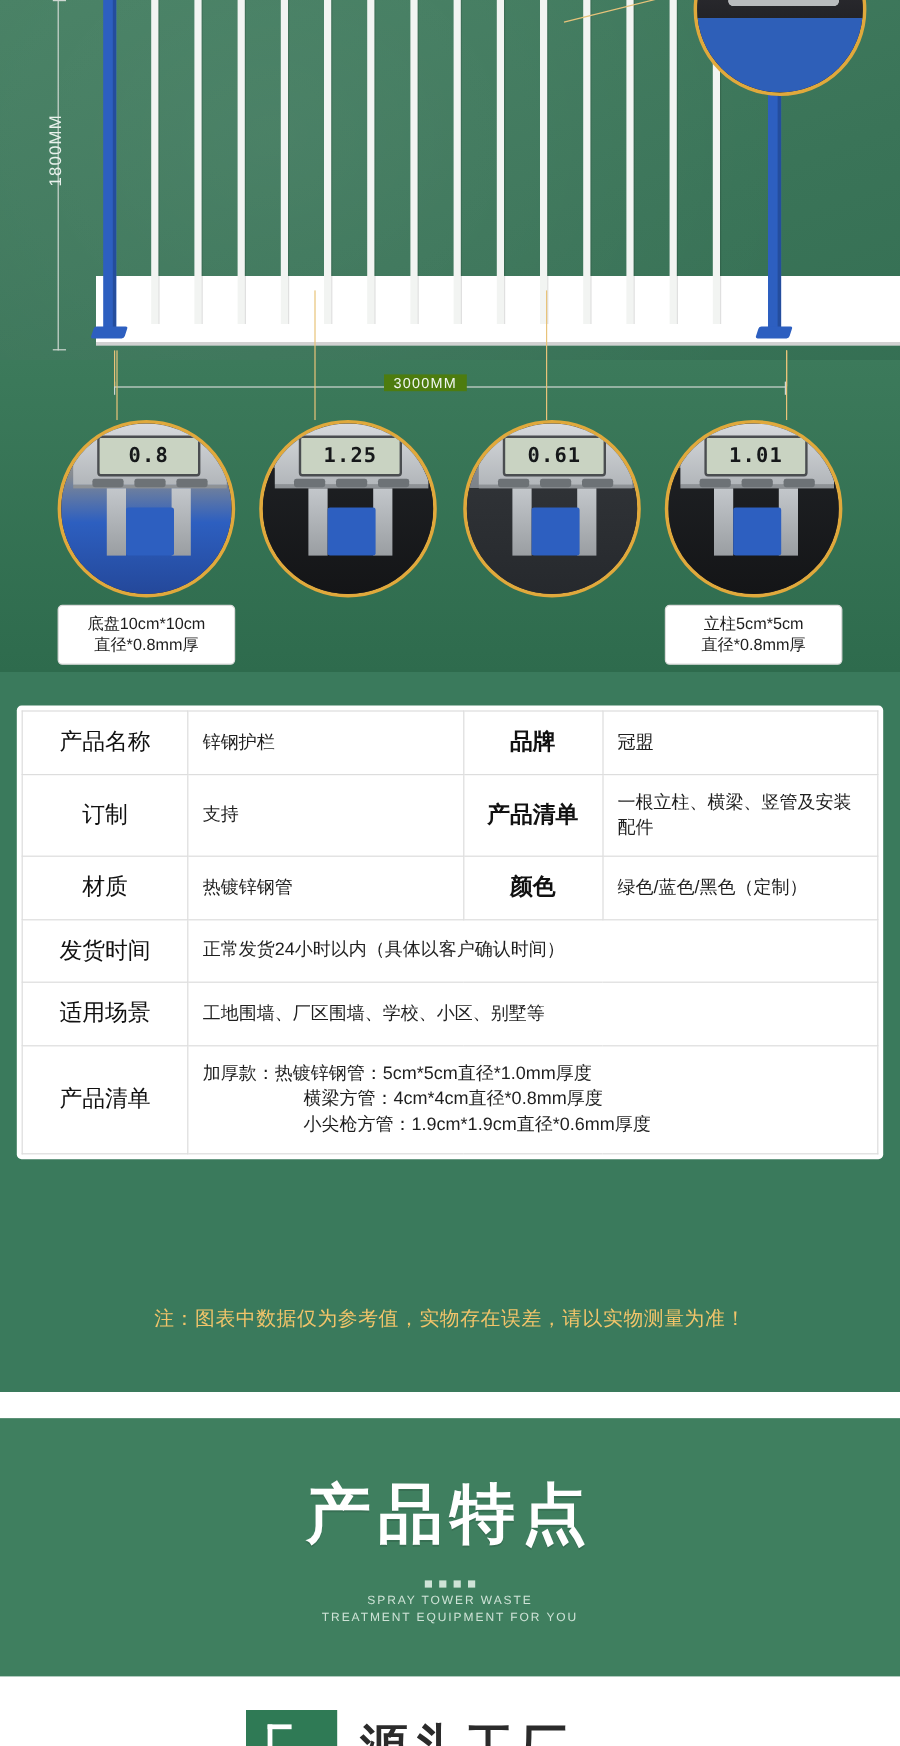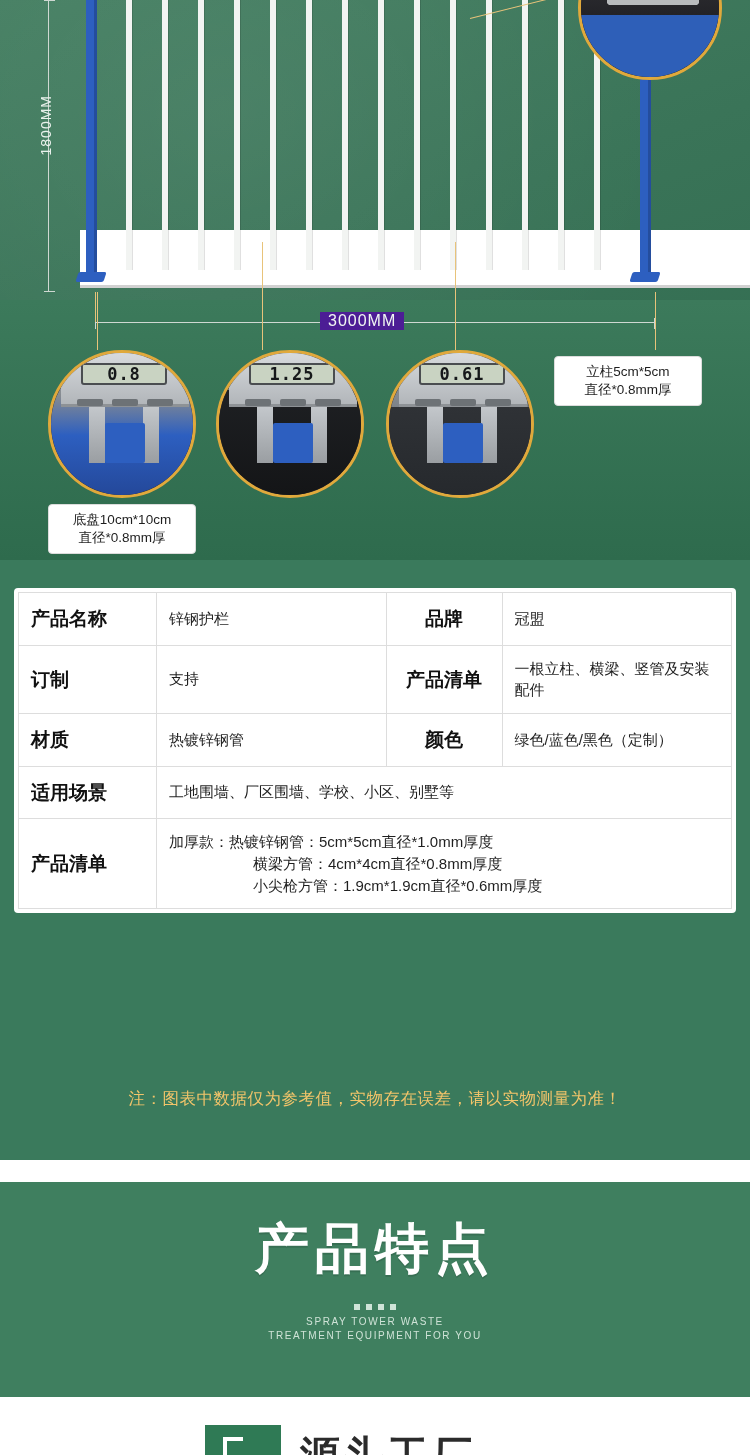--- a/index.html
+++ b/index.html
@@ -96,22 +96,22 @@
   }
   .dim-h::before, .dim-h::after {
     content: ""; position: absolute; top: -5px; height: 11px; width: 1px; background: #cfd8d2;
   }
   .dim-h::before { left: 0; }
   .dim-h::after { right: 0; }
   .dim-h-label {
     position: absolute;
     left: 320px; top: 312px;
     color: #f0f6f2;
-    font-size: 16px;
-    background: #4c1d95;
+    font-size: 12px;
+    background: #4d7c0f;
     padding: 0 8px;
     letter-spacing: 1px;
   }
   .drop-line {
     position: absolute;
     width: 1px;
     background: #e8c37a;
   }
 
   
@@ -162,21 +162,21 @@
   }
   .cal .scene.dark {
     background: linear-gradient(180deg, #8d9297 0%, #6f7479 26%, #1e2023 26%, #141517 100%);
   }
   .cal .jaw {
     position: absolute; left: 10px; top: 0; width: 128px; height: 54px;
     background: linear-gradient(180deg, #d7dadd 0%, #b2b6ba 100%);
     border-bottom: 3px solid #8e9296;
   }
   .cal .lcd {
-    position: absolute; left: 30px; top: 10px; width: 86px; height: 22px;
+    position: absolute; left: 30px; top: 10px; width: 86px; height: 34px;
     background: #c9d3c2; border: 2px solid #4a4d50; border-radius: 3px;
     display: flex; align-items: center; justify-content: center;
   }
   .cal .lcd span {
     font-family: "DejaVu Sans Mono", monospace;
     font-size: 17px; font-weight: bold; color: #16181a; letter-spacing: 1px;
   }
   .cal .btnrow {
     position: absolute; left: 26px; top: 46px; width: 96px; height: 8px;
     display: flex; justify-content: space-between;
@@ -227,22 +227,23 @@
   table.spec td {
     border: 1px solid #dddddd;
     padding: 12px 12px;
     font-size: 15px;
     color: #1f1f1f;
     vertical-align: middle;
     line-height: 1.45;
   }
   table.spec td.k {
     font-size: 19px;
-    font-weight: bold;
+    font-weight: normal;
     color: #111;
+    text-align: center;
     width: 138px;
   }
   table.spec td.k2 {
     font-size: 19px;
     font-weight: bold;
     color: #111;
     text-align: center;
     width: 116px;
   }
   .spec-lines div { white-space: nowrap; }
@@ -269,21 +270,21 @@
     position: absolute;
     left: 0; top: 1182px; width: 750px; height: 215px;
     background: #3f7f5f;
   }
   .features h2 {
     text-align: center;
     color: #ffffff;
     font-size: 54px;
     font-weight: bold;
     letter-spacing: 6px;
-    padding-top: 31px;
+    padding-top: 44px;
     text-shadow: 0 2px 0 rgba(0,0,0,0.12);
   }
   .dots {
     display: flex; justify-content: center; gap: 6px; margin-top: 18px;
   }
   .dots i { width: 6px; height: 6px; background: #cfe3d7; display: block; }
   .sub1, .sub2 {
     text-align: center;
     color: #cfe3d7;
     font-size: 10px;
@@ -427,20 +428,35 @@
             <i></i>
             <i></i>
           </div>
         <div class="tipL"></div>
         <div class="tipR"></div>
         <div class="specimen"></div>
       </div>
     </div>
 
     <div class="cal" style="left:554px">
+      <div class="circle">
+        <div class="scene dark"></div>
+        <div class="jaw"></div>
+        <div class="lcd">
+            <span>1.01</span>
+          </div>
+        <div class="btnrow">
+            <i></i>
+            <i></i>
+            <i></i>
+          </div>
+        <div class="tipL"></div>
+        <div class="tipR"></div>
+        <div class="specimen"></div>
+      </div>
       <div class="label">
         <div>立柱5cm*5cm</div>
         <div>直径*0.8mm厚</div>
       </div>
     </div>
   </div>
 </div>
 
 <div class="table-wrap">
   <table class="spec">
@@ -457,20 +473,24 @@
         <td class="k2">产品清单</td>
         <td>一根立柱、横梁、竖管及安装配件</td>
       </tr>
       <tr>
         <td class="k">材质</td>
         <td>热镀锌钢管</td>
         <td class="k2">颜色</td>
         <td>绿色/蓝色/黑色（定制）</td>
       </tr>
       <tr>
+        <td class="k">发货时间</td>
+        <td colspan="3">正常发货24小时以内（具体以客户确认时间）</td>
+      </tr>
+      <tr>
         <td class="k">适用场景</td>
         <td colspan="3">工地围墙、厂区围墙、学校、小区、别墅等</td>
       </tr>
       <tr>
         <td class="k">产品清单</td>
         <td colspan="3" class="spec-lines">
           <div>加厚款：热镀锌钢管：5cm*5cm直径*1.0mm厚度</div>
           <div class="indent">横梁方管：4cm*4cm直径*0.8mm厚度</div>
           <div class="indent">小尖枪方管：1.9cm*1.9cm直径*0.6mm厚度</div>
         </td>

